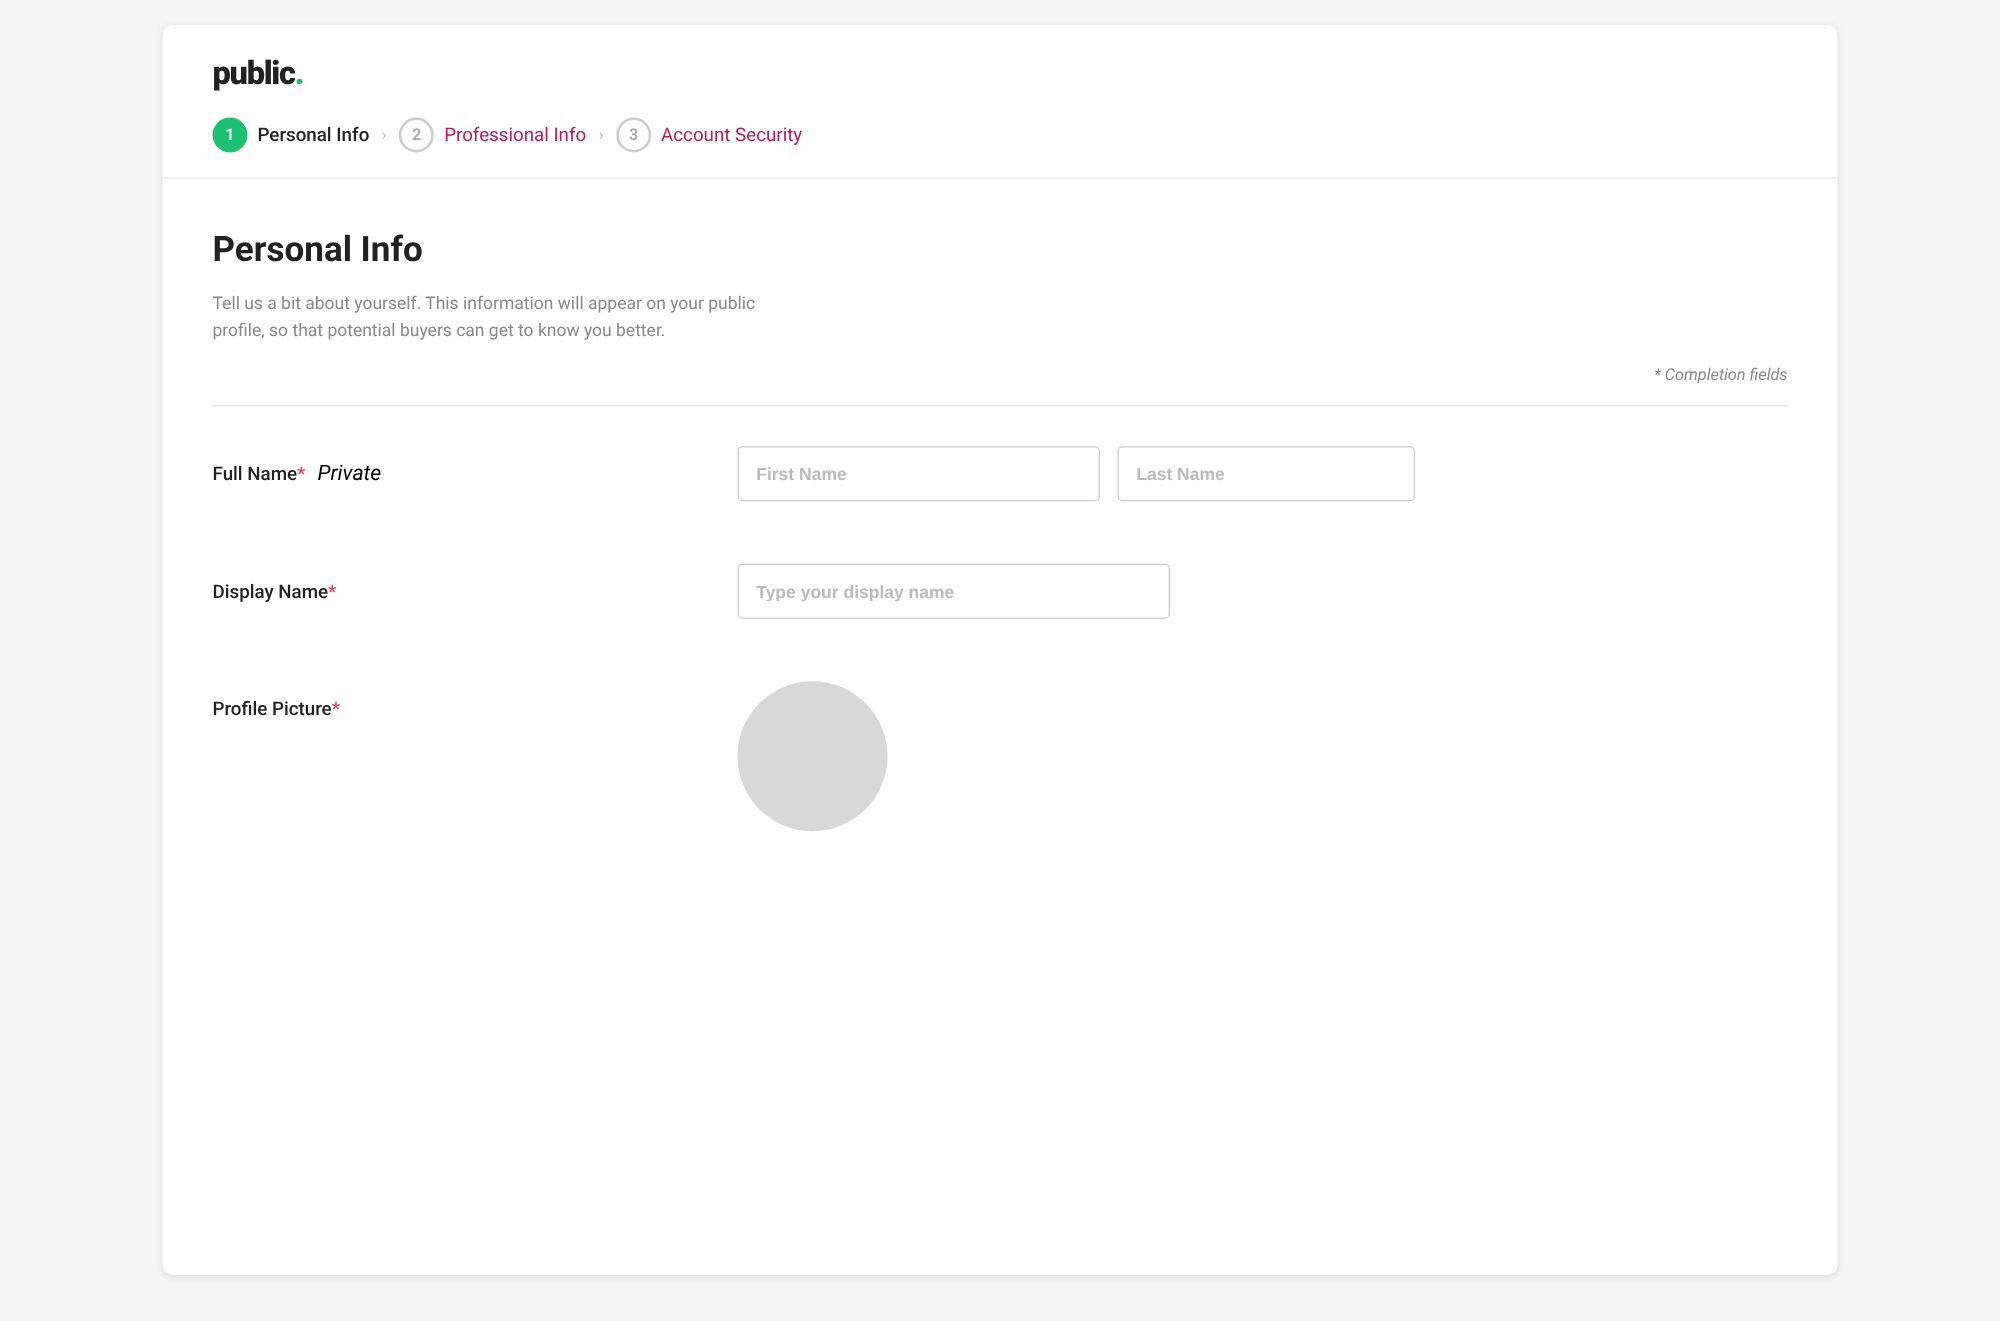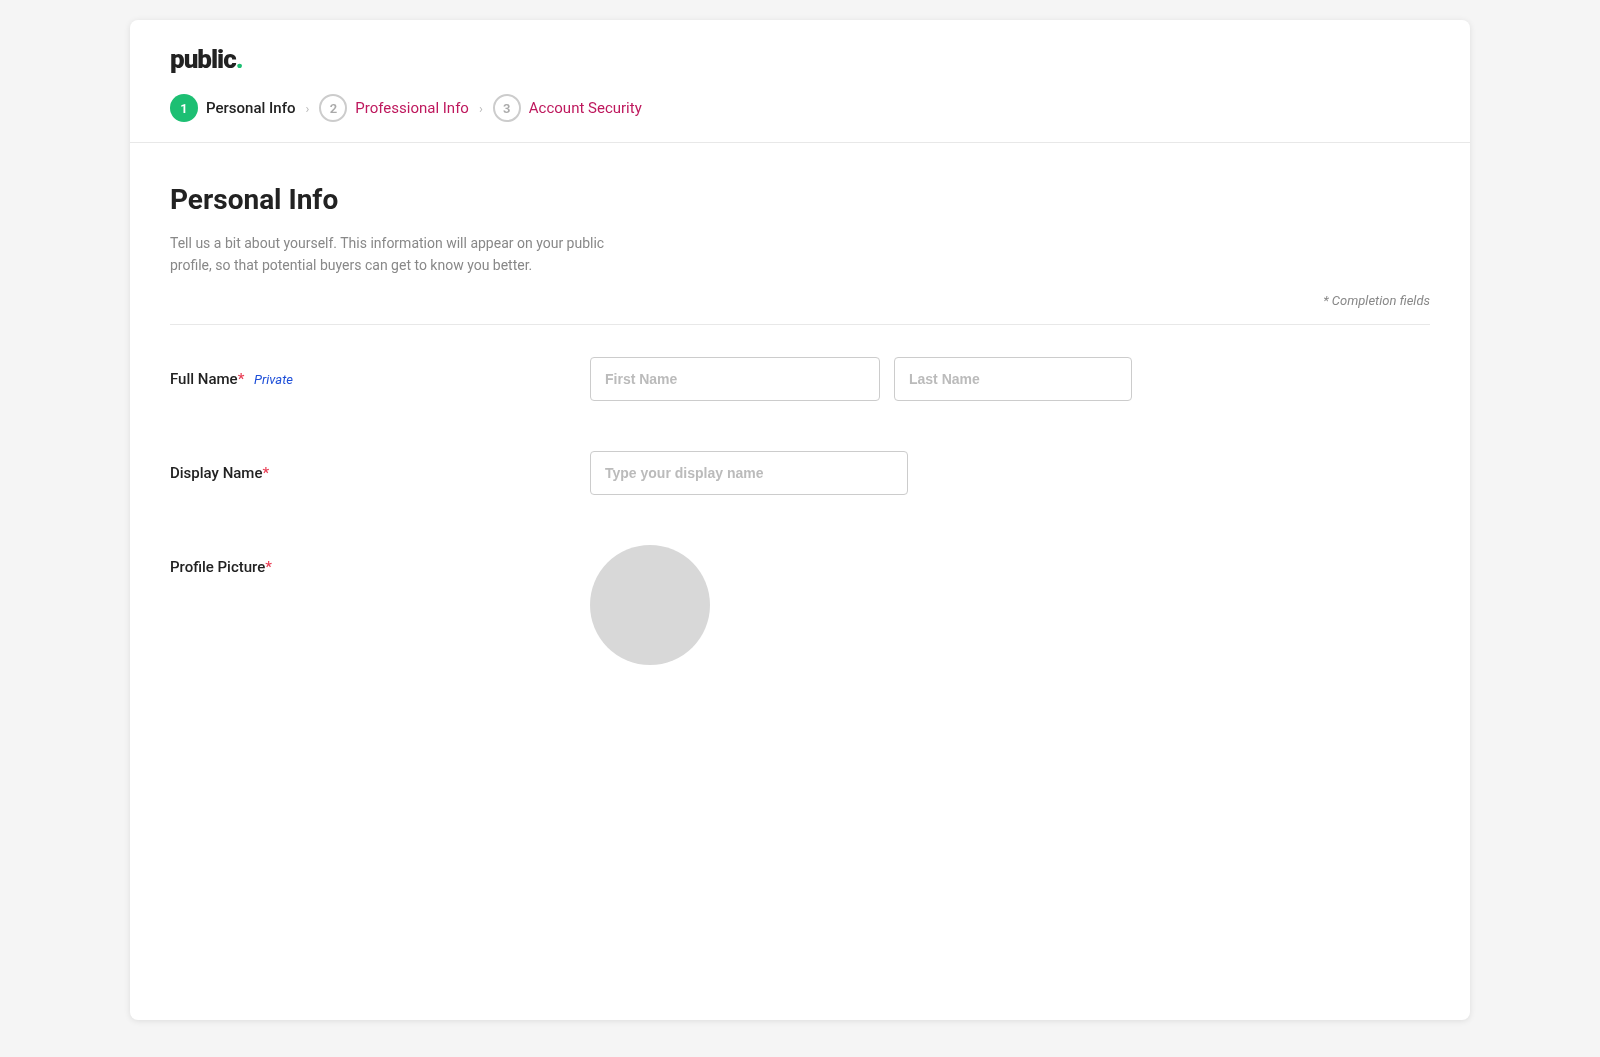--- a/index.html
+++ b/index.html
@@ -182,22 +182,22 @@
       font-size: 15px;
       color: #222222;
       font-weight: 500;
     }
 
     .form-label .required {
       color: #e94057;
     }
 
     .form-label .private-tag {
-      font-size: 13px;
-      color: #1d4ed8;
+      font-size: 17px;
+      color: #000000;
       font-style: italic;
       font-weight: 400;
       margin-left: 6px;
       text-align: right;
     }
 
     .form-inputs-col {
       flex: 1;
       display: flex;
       gap: 14px;
@@ -223,21 +223,21 @@
 
     .input-first-name {
       width: 290px;
     }
 
     .input-last-name {
       width: 238px;
     }
 
     .input-display-name {
-      width: 318px;
+      width: 346px;
     }
 
     .profile-picture-circle {
       width: 120px;
       height: 120px;
       border-radius: 50%;
       background: #d8d8d8;
       display: flex;
       align-items: center;
       justify-content: center;

